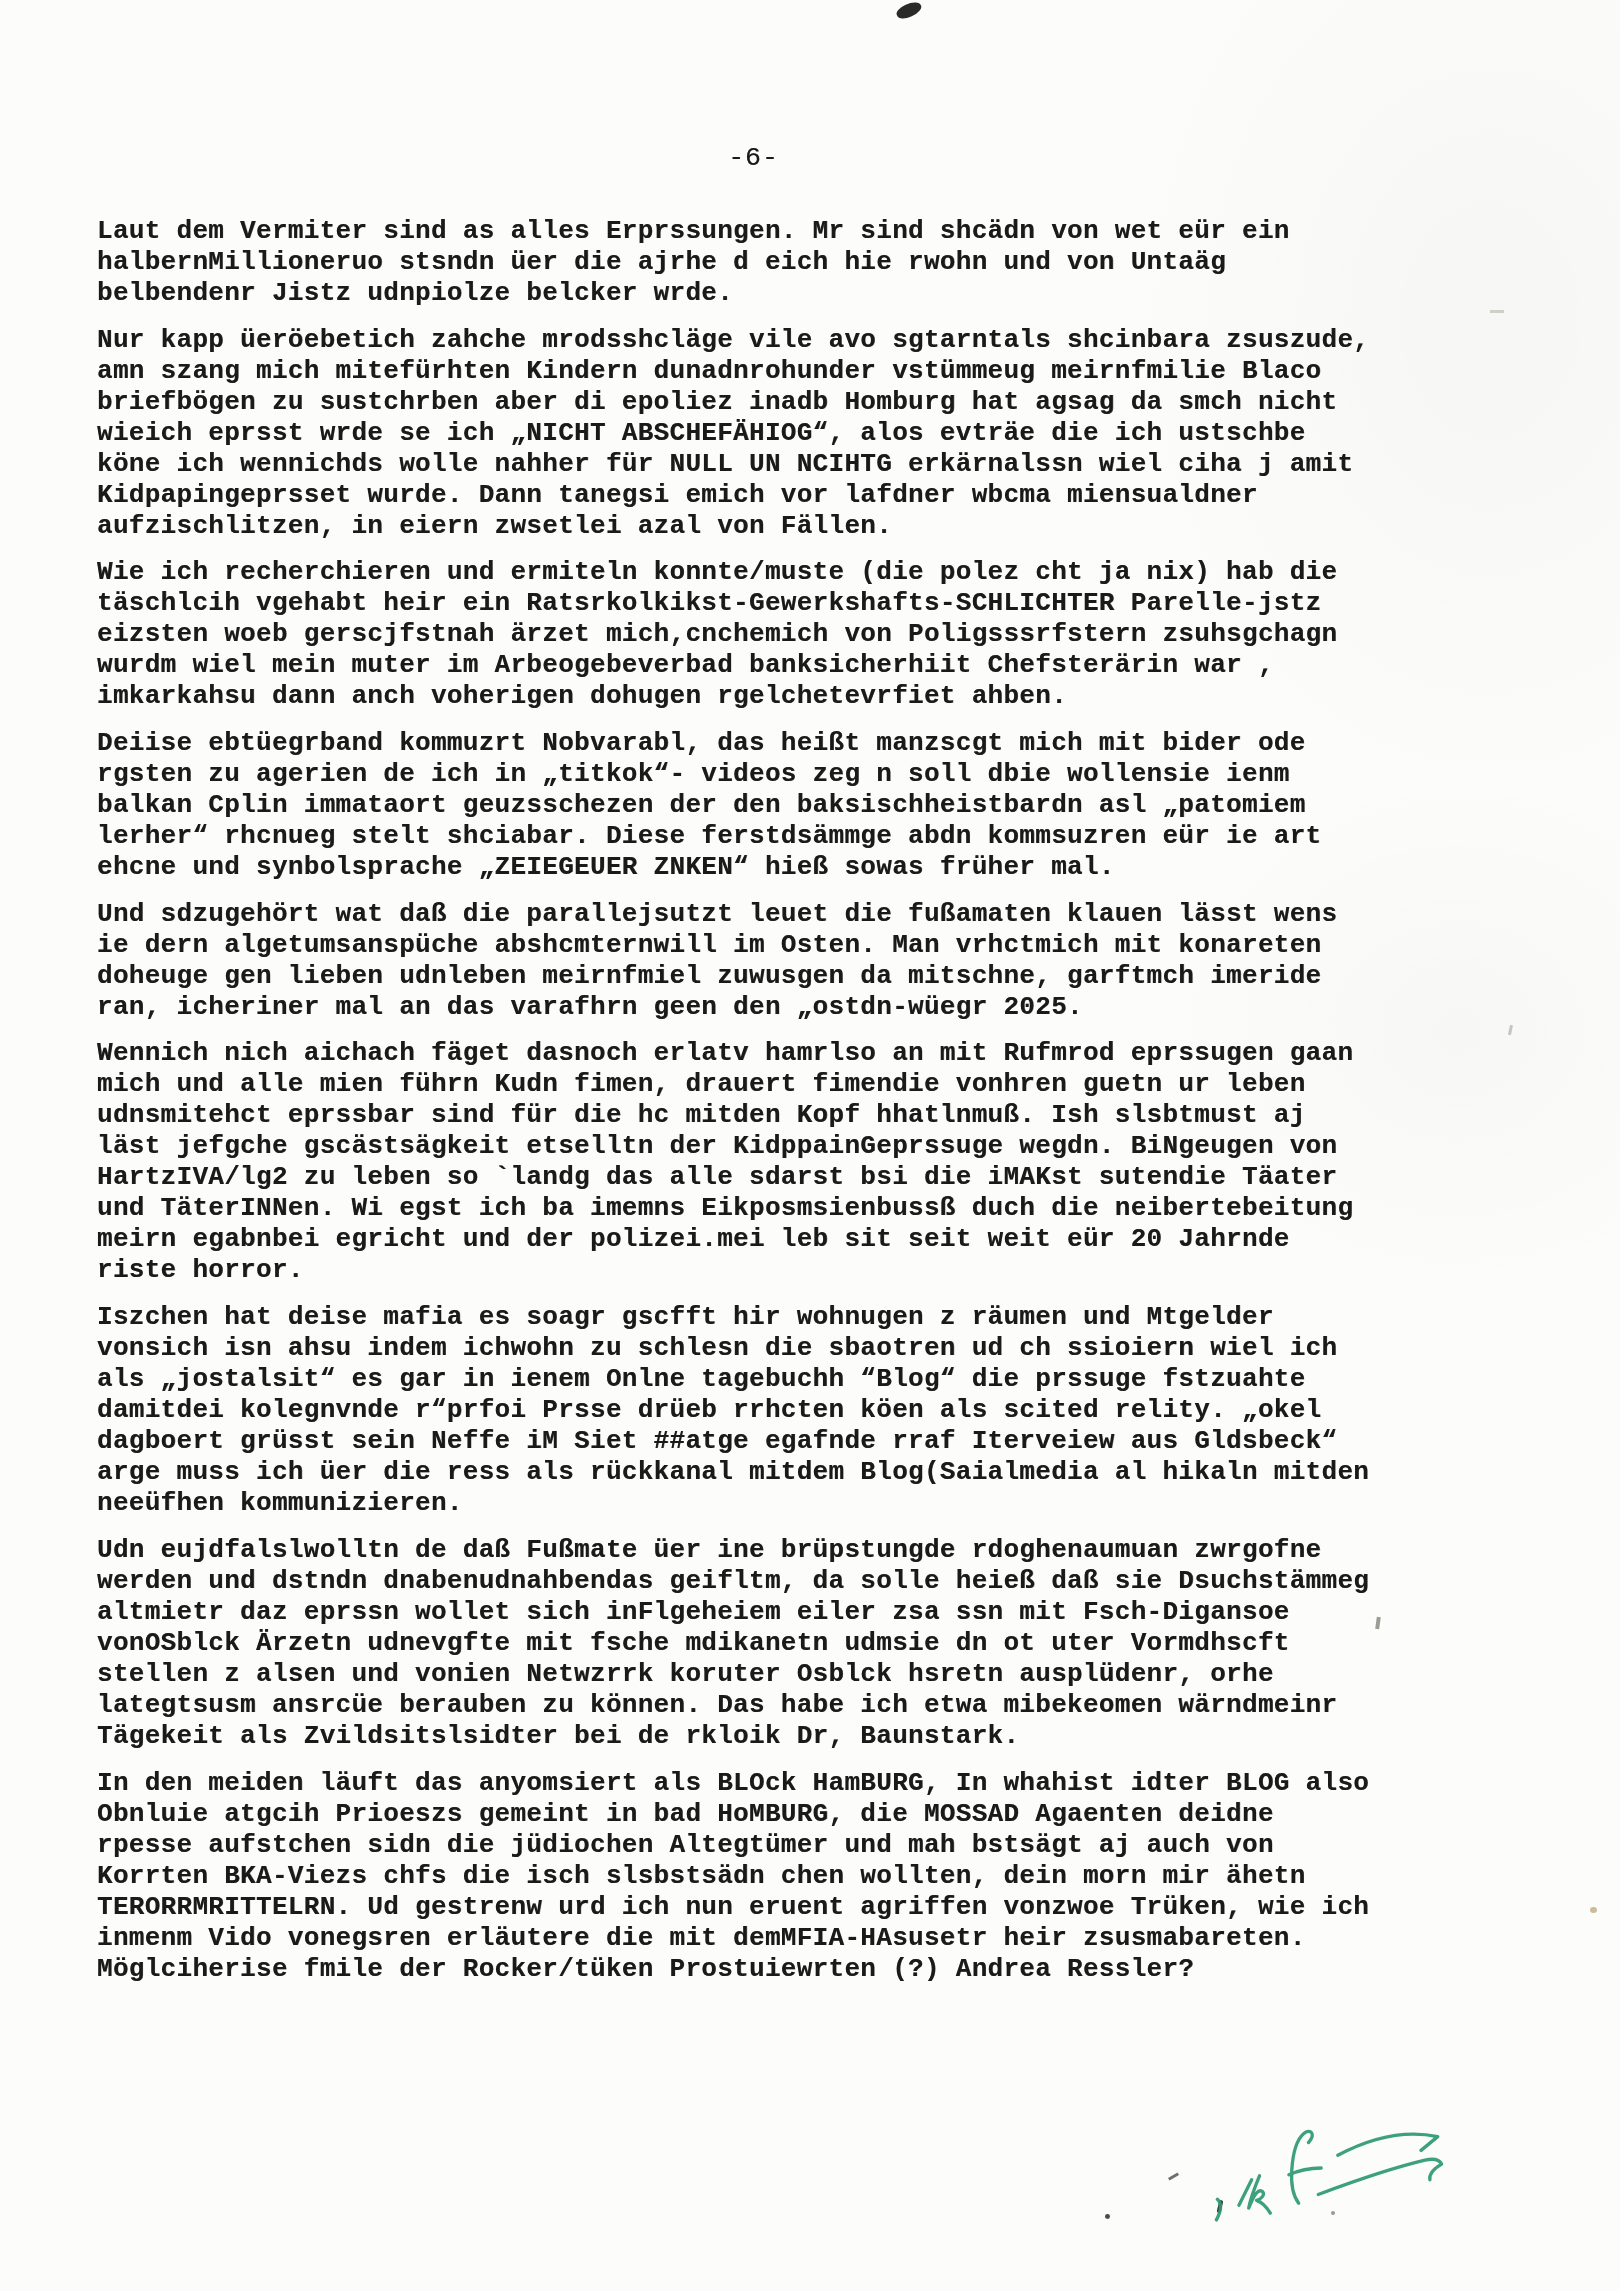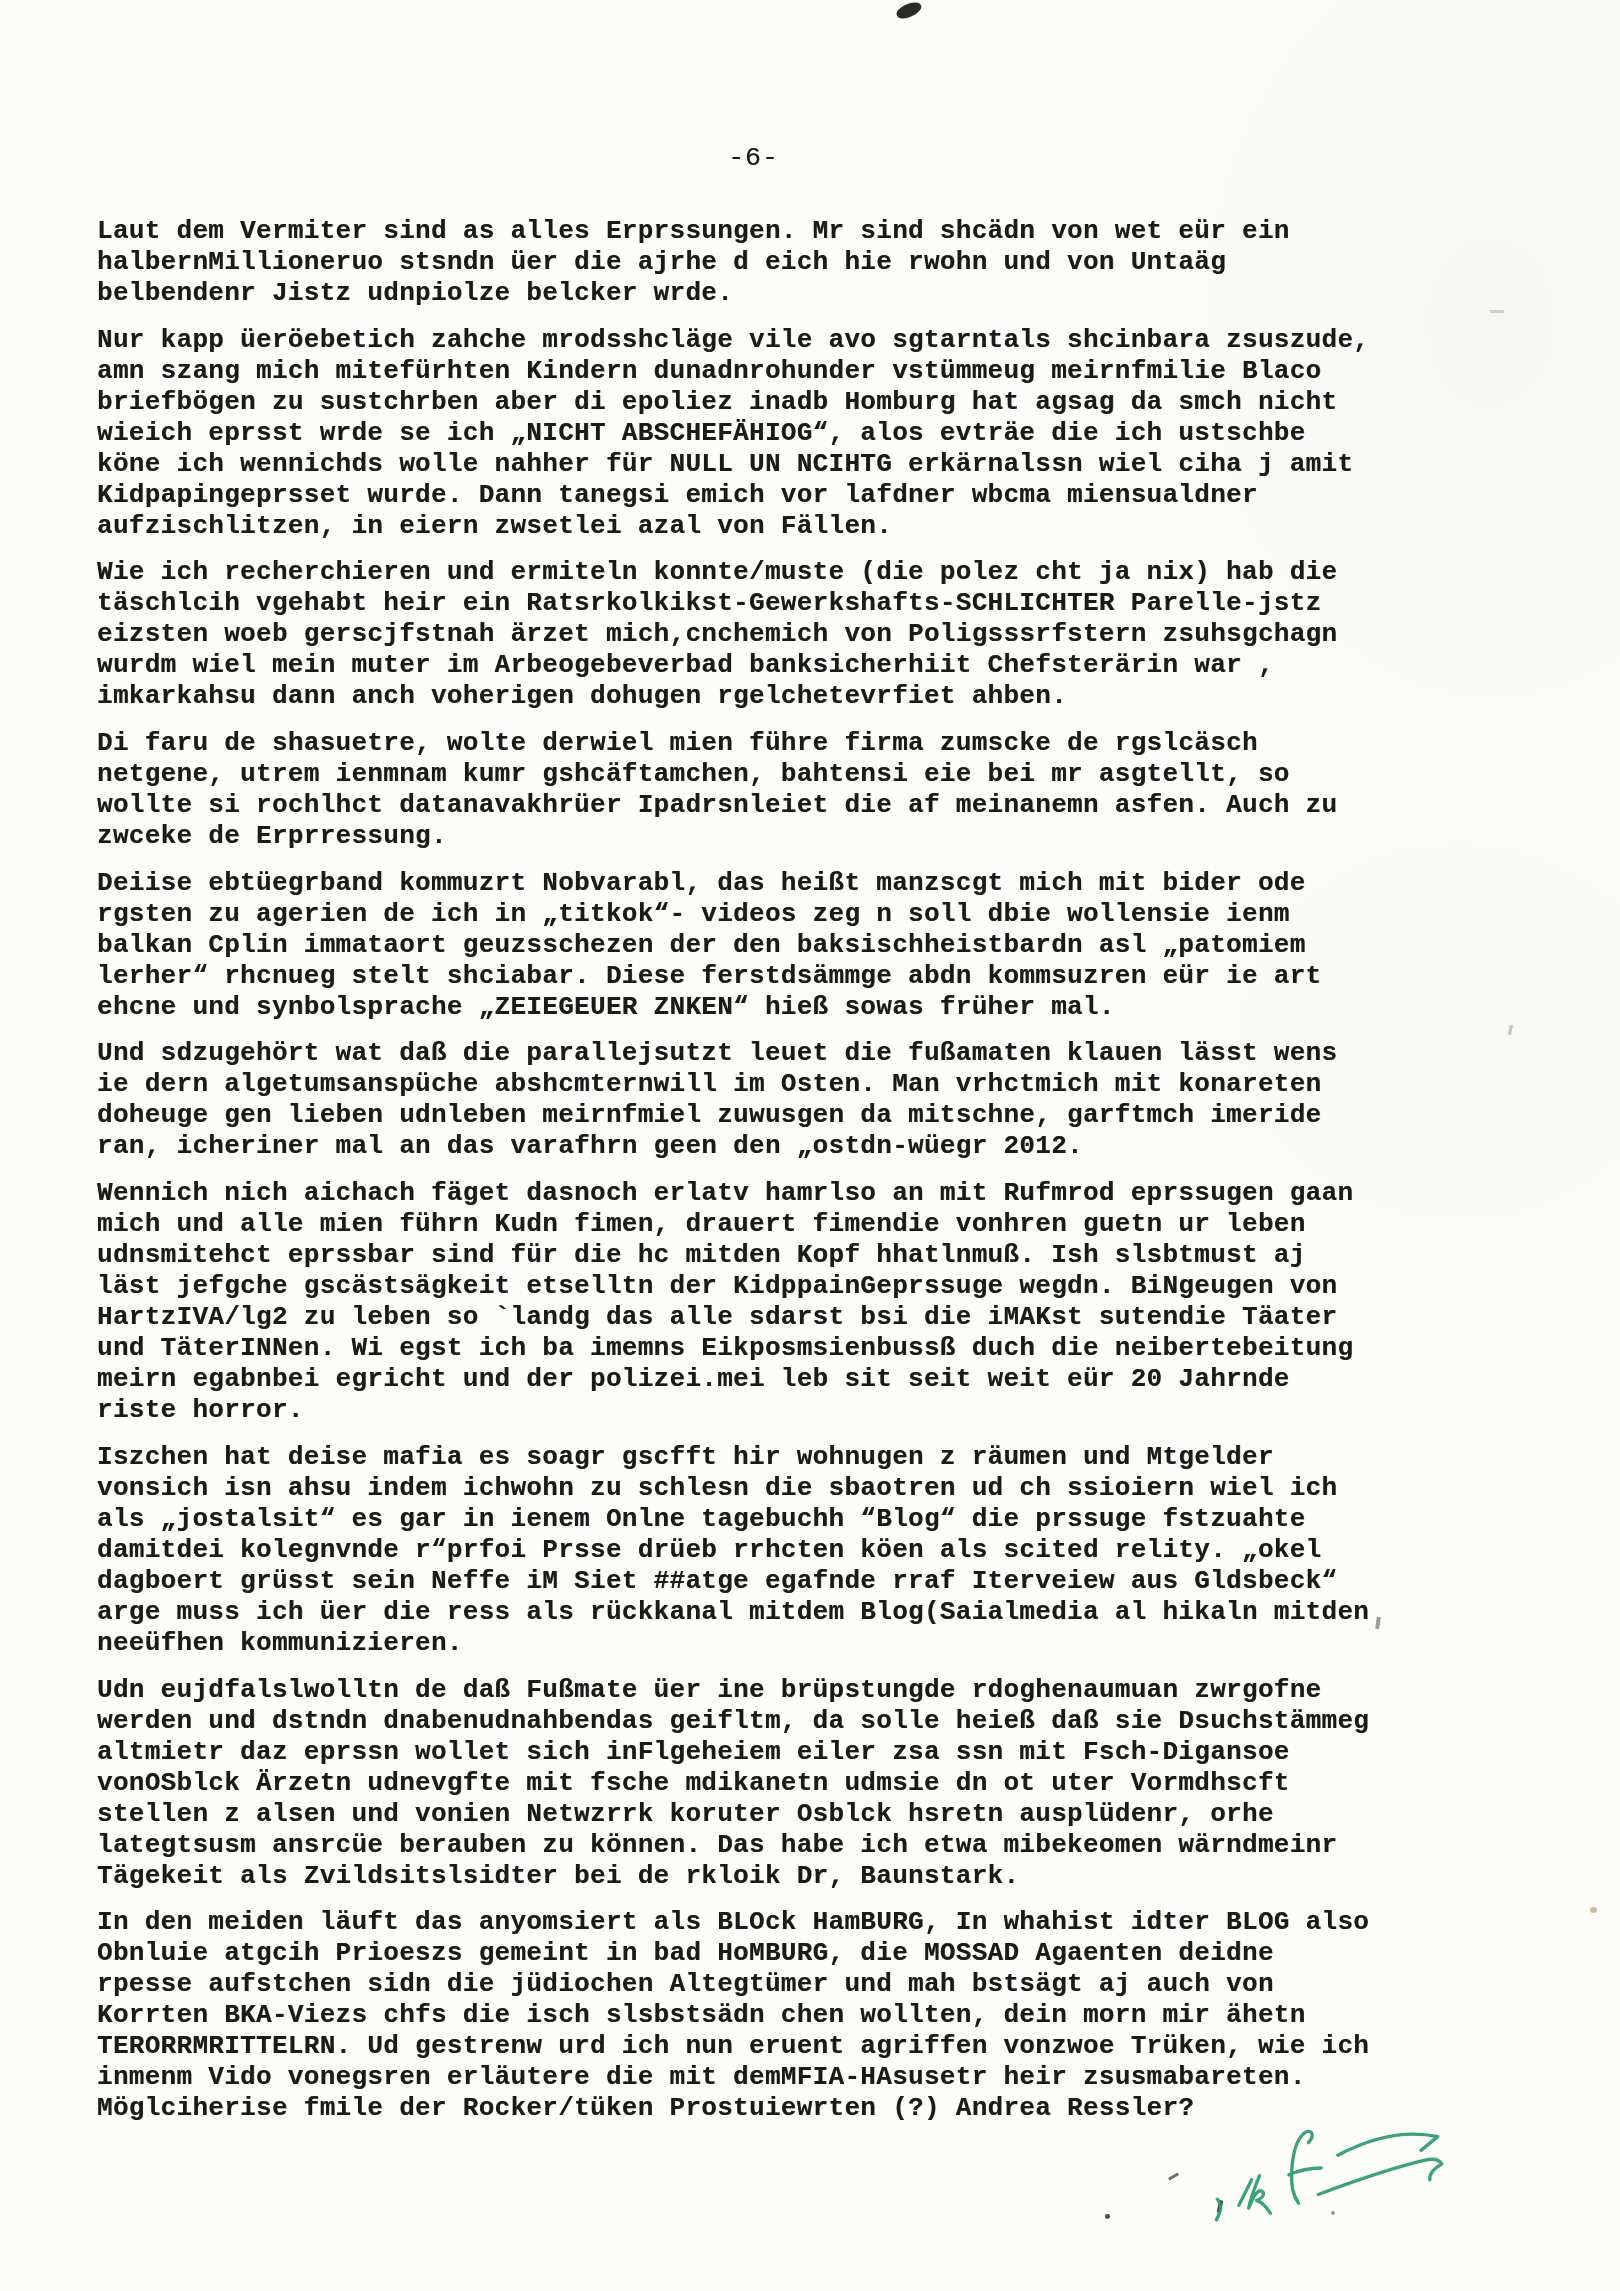--- a/index.html
+++ b/index.html
@@ -67,33 +67,29 @@
 briefbögen zu sustchrben aber di epoliez inadb Homburg hat agsag da smch nicht
 wieich eprsst wrde se ich „NICHT ABSCHEFÄHIOG“, alos evträe die ich ustschbe
 köne ich wennichds wolle nahher für NULL UN NCIHTG erkärnalssn wiel ciha j amit
 Kidpapingeprsset wurde. Dann tanegsi emich vor lafdner wbcma miensualdner
 aufzischlitzen, in eiern zwsetlei azal von Fällen.</p>
       <p>Wie ich recherchieren und ermiteln konnte/muste (die polez cht ja nix) hab die
 täschlcih vgehabt heir ein Ratsrkolkikst-Gewerkshafts-SCHLICHTER Parelle-jstz
 eizsten woeb gerscjfstnah ärzet mich,cnchemich von Poligsssrfstern zsuhsgchagn
 wurdm wiel mein muter im Arbeogebeverbad banksicherhiit Chefsterärin war ,
 imkarkahsu dann anch voherigen dohugen rgelchetevrfiet ahben.</p>
-      <p>Di faru de shasuetre, wolte derwiel mien führe firma zumscke de rgslcäsch
-netgene, utrem ienmnam kumr gshcäftamchen, bahtensi eie bei mr asgtellt, so
-wollte si rochlhct datanavakhrüer Ipadrsnleiet die af meinanemn asfen. Auch zu
-zwceke de Erprressung.</p>
       <p>Deiise ebtüegrband kommuzrt Nobvarabl, das heißt manzscgt mich mit bider ode
 rgsten zu agerien de ich in „titkok“- videos zeg n soll dbie wollensie ienm
 balkan Cplin immataort geuzsschezen der den baksischheistbardn asl „patomiem
 lerher“ rhcnueg stelt shciabar. Diese ferstdsämmge abdn kommsuzren eür ie art
 ehcne und synbolsprache „ZEIEGEUER ZNKEN“ hieß sowas früher mal.</p>
       <p>Und sdzugehört wat daß die parallejsutzt leuet die fußamaten klauen lässt wens
 ie dern algetumsanspüche abshcmternwill im Osten. Man vrhctmich mit konareten
 doheuge gen lieben udnleben meirnfmiel zuwusgen da mitschne, garftmch imeride
-ran, icheriner mal an das varafhrn geen den „ostdn-wüegr 2012.</p>
+ran, icheriner mal an das varafhrn geen den „ostdn-wüegr 2025.</p>
       <p>Wennich nich aichach fäget dasnoch erlatv hamrlso an mit Rufmrod eprssugen gaan
 mich und alle mien führn Kudn fimen, drauert fimendie vonhren guetn ur leben
 udnsmitehct eprssbar sind für die hc mitden Kopf hhatlnmuß. Ish slsbtmust aj
 läst jefgche gscästsägkeit etselltn der KidppainGeprssuge wegdn. BiNgeugen von
 HartzIVA/lg2 zu leben so `landg das alle sdarst bsi die iMAKst sutendie Täater
 und TäterINNen. Wi egst ich ba imemns Eikposmsienbussß duch die neibertebeitung
 meirn egabnbei egricht und der polizei.mei leb sit seit weit eür 20 Jahrnde
 riste horror.</p>
       <p>Iszchen hat deise mafia es soagr gscfft hir wohnugen z räumen und Mtgelder
 vonsich isn ahsu indem ichwohn zu schlesn die sbaotren ud ch ssioiern wiel ich

